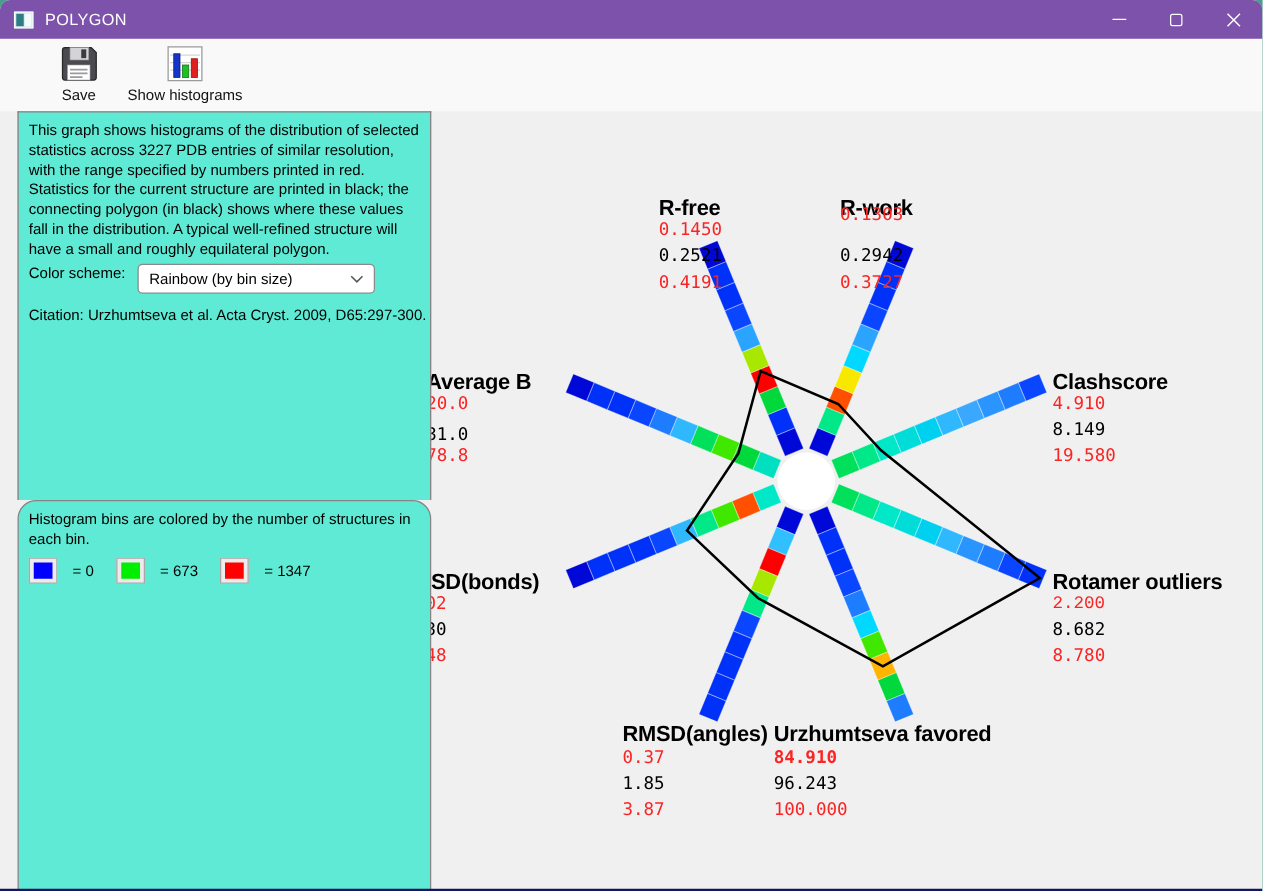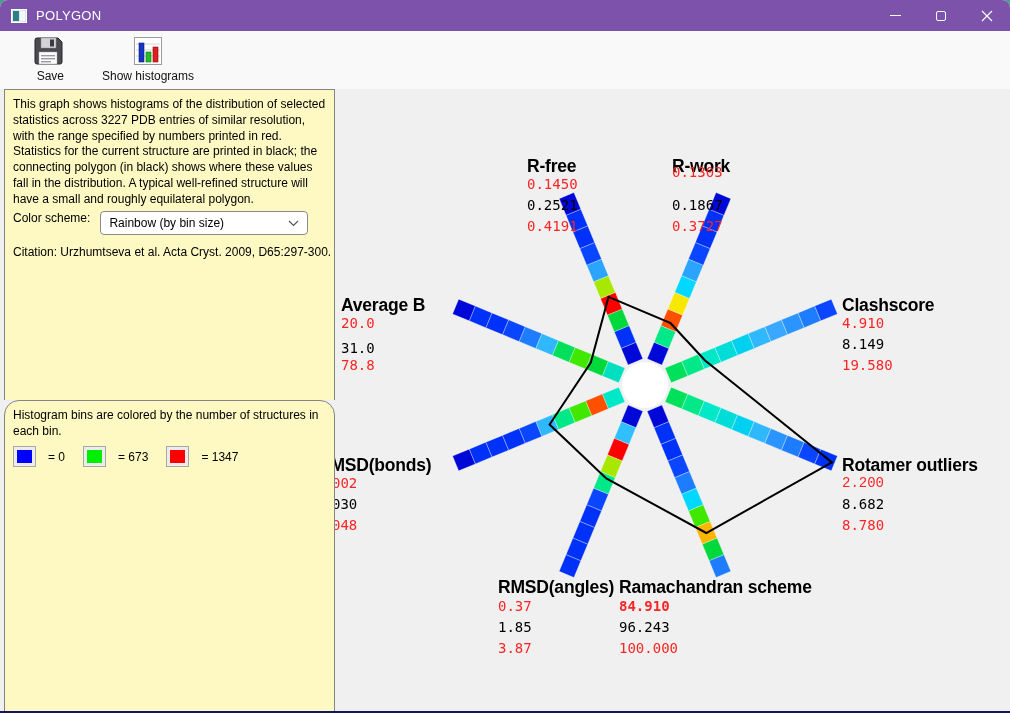--- a/index.html
+++ b/index.html
@@ -24,33 +24,33 @@
   .win-btn { width:46px; height:100%; display:flex; align-items:center; justify-content:center; cursor:default; }
   .glyph-min { width:11px; height:1px; background:#fff; }
   .glyph-max { width:10px; height:10px; border:1px solid #fff; border-radius:2px; }
   
   .toolbar { position:absolute; top:31px; left:0; right:0; height:58px; background:#f9f9f9; z-index:2; }
   .tool-btn {
     position:absolute; top:4px; display:flex; flex-direction:column; align-items:center;
     font-size:12px; color:#111; white-space:nowrap;
   }
   .tool-btn .ticon { width:32px; height:32px; margin-bottom:2px; }
-  #save-btn { left:6px; width:58px;align-items:flex-end; }
+  #save-btn { left:34px; width:58px; }
   #hist-btn { left:94px; width:108px; }
   
   .panel {
-    position:absolute; left:4px; width:331px; background:#fef9c3;
+    position:absolute; left:14px; width:331px; background:#5eead4;
     border:1px solid #848484; z-index:3; font-size:12px; color:#000;
   }
   #info-panel  { top:89px;  height:311px; border-bottom:none; }
   #legend-panel{ top:400px; height:352px;border-radius:15px; }
   .desc { padding:7px 8px 0 8px; line-height:1.32; }
   .cs-row { position:absolute; left:8px; top:121px; display:flex; align-items:flex-start; }
   .dropdown {
-    margin-left:10px; width:208px; height:24px; background:#fff;
+    margin-left:10px; width:190px; height:24px; background:#fff;
     border:1px solid #8a8a8a; border-radius:4px; display:flex; align-items:center;
     justify-content:space-between; padding:0 8px; font-size:12px;
   }
   .citation { position:absolute; left:8px; top:155px; white-space:nowrap; }
   .bins-row { position:absolute; left:8px; top:45px; display:flex; align-items:center; }
   .swatch {
     width:23px; height:21px; background:#ececec; border:1px solid #a8a8a8;
     display:flex; align-items:center; justify-content:center; padding:0;
   }
   .swatch > div { width:15px; height:13px; }
@@ -174,31 +174,31 @@
         </g>
         <polygon points="608.5,296.9 670.6,323.2 704.8,360.2 831.9,462.4 706.3,533.0 606.3,478.4 549.6,424.5 590.8,362.5" fill="none" stroke="#000" stroke-width="2"></polygon>
         <circle cx="645" cy="385" r="23" fill="#ffffff"></circle>
       </svg>
       <div class="axis-label" style="left: 527px; top: 156px;">R-free</div>
       <div class="axis-val red" style="left: 527px; top: 176px;">0.1450</div>
       <div class="axis-val" style="left: 527px; top: 197px;">0.2521</div>
       <div class="axis-val red" style="left: 527px; top: 218px;">0.4191</div>
       <div class="axis-label" style="left: 672px; top: 156px;">R-work</div>
       <div class="axis-val red" style="left: 672px; top: 164px;">0.1303</div>
-      <div class="axis-val" style="left: 672px; top: 197px;">0.1867</div>
+      <div class="axis-val" style="left: 672px; top: 197px;">0.2942</div>
       <div class="axis-val red" style="left: 672px; top: 218px;">0.3727</div>
       <div class="axis-label" style="left: 842px; top: 295px;">Clashscore</div>
       <div class="axis-val red" style="left: 842px; top: 315px;">4.910</div>
       <div class="axis-val" style="left: 842px; top: 336px;">8.149</div>
       <div class="axis-val red" style="left: 842px; top: 357px;">19.580</div>
       <div class="axis-label" style="left: 842px; top: 455px;">Rotamer outliers</div>
       <div class="axis-val red" style="left: 842px; top: 475px; font-family: Liberation Mono, monospace;">2.200</div>
       <div class="axis-val" style="left: 842px; top: 496px;">8.682</div>
       <div class="axis-val red" style="left: 842px; top: 517px;">8.780</div>
-      <div class="axis-label" style="left: 619px; top: 577px;">Ramachandran scheme</div>
+      <div class="axis-label" style="left: 619px; top: 577px;">Urzhumtseva favored</div>
       <div class="axis-val red" style="left: 619px; top: 598px; font-weight: bold;">84.910</div>
       <div class="axis-val" style="left: 619px; top: 619px;">96.243</div>
       <div class="axis-val red" style="left: 619px; top: 640px;">100.000</div>
       <div class="axis-label" style="left: 498px; top: 577px;">RMSD(angles)</div>
       <div class="axis-val red" style="left: 498px; top: 598px;">0.37</div>
       <div class="axis-val" style="left: 498px; top: 619px;">1.85</div>
       <div class="axis-val red" style="left: 498px; top: 640px;">3.87</div>
       <div class="axis-label" style="left: 318px; top: 455px;">RMSD(bonds)</div>
       <div class="axis-val red" style="left: 332px; top: 475px;">002</div>
       <div class="axis-val" style="left: 332px; top: 496px;">030</div>

